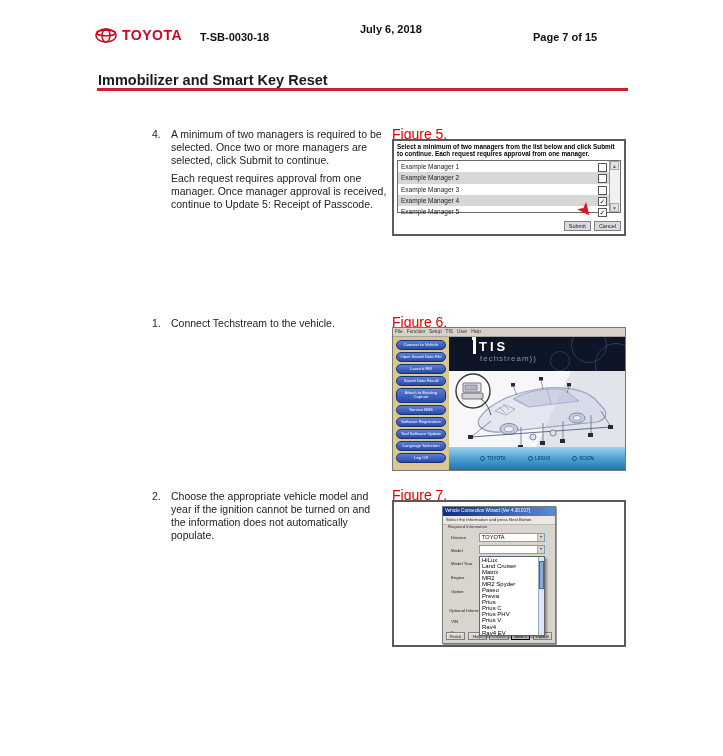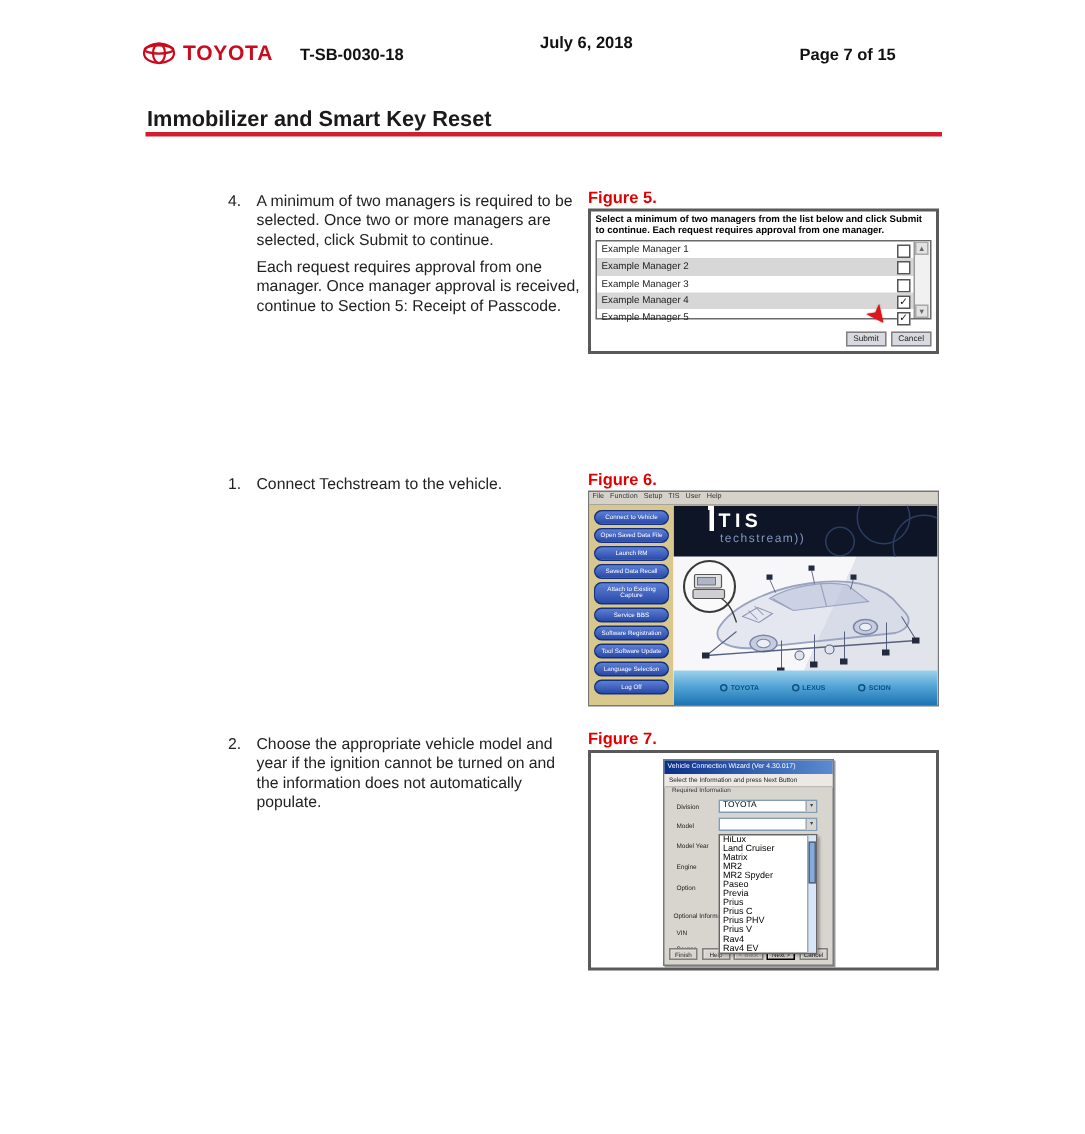--- a/index.html
+++ b/index.html
@@ -14,21 +14,21 @@
   .hdr-date{left:360px;top:23px;}
   .hdr-page{left:533px;top:31px;}
   .doc-title{position:absolute;left:98px;top:72px;font-weight:bold;font-size:14.5px;}
   .red-rule{position:absolute;left:97px;top:88px;width:531px;height:3px;background:#cf1f2e;}
 
   
   .sec-heading{position:absolute;left:97px;font-weight:bold;font-size:10.5px;}
   .step{position:absolute;font-size:10.5px;line-height:13px;width:216px;color:#222;}
   .step .num{position:absolute;left:-19px;top:0;}
   .step p{margin:0 0 5px 0;}
-  .figure-label{position:absolute;color:#e00000;font-weight:bold;font-size:11px;}
+  .figure-label{position:absolute;color:#e00000;font-weight:normal;font-size:14px;}
   .footer{position:absolute;left:0;top:692px;width:100%;text-align:center;font-size:9.5px;color:#333;}
 
   
   .f5-box{position:absolute;left:392px;top:139px;width:234px;height:97px;
           border:2px solid #5a5a5a;background:#fff;box-sizing:border-box;}
   .f5-instr{margin:2px 3px 1px 3px;font-size:6.4px;font-weight:bold;line-height:7.4px;color:#000;}
   .f5-list{position:absolute;left:3px;right:3px;top:19px;bottom:21px;border:1px solid #6a6a6a;background:#fff;}
   .f5-rows{position:absolute;left:0;top:0;right:10px;bottom:0;}
   .f5-row{position:relative;height:11.3px;display:flex;align-items:center;
           font-size:6.5px;padding-left:3px;color:#222;}
@@ -120,21 +120,21 @@
   <div class="hdr-item hdr-num">T-SB-0030-18</div>
   <div class="hdr-item hdr-date">July 6, 2018</div>
   <div class="hdr-item hdr-page">Page 7 of 15</div>
   <div class="doc-title">Immobilizer and Smart Key Reset</div>
   <div class="red-rule"></div>
 
 
   <div class="step" style="left:171px;top:128px;">
     <span class="num">4.</span>
     <p>A minimum of two managers is required to be selected. Once two or more managers are selected, click Submit to continue.</p>
-    <p>Each request requires approval from one manager. Once manager approval is received, continue to Section 5: Receipt of Passcode.</p>
+    <p>Each request requires approval from one manager. Once manager approval is received, continue to Update 5: Receipt of Passcode.</p>
   </div>
 
   <div class="figure-label" style="left:392px;top:126px;">Figure 5.</div>
   <div class="f5-box">
     <div class="f5-instr">Select a minimum of two managers from the list below and click Submit to continue. Each request requires approval from one manager.</div>
     <div class="f5-list">
       <div class="f5-rows">
         <div class="f5-row">
           <span>Example Manager 1</span>
           <span class="f5-check"></span>

